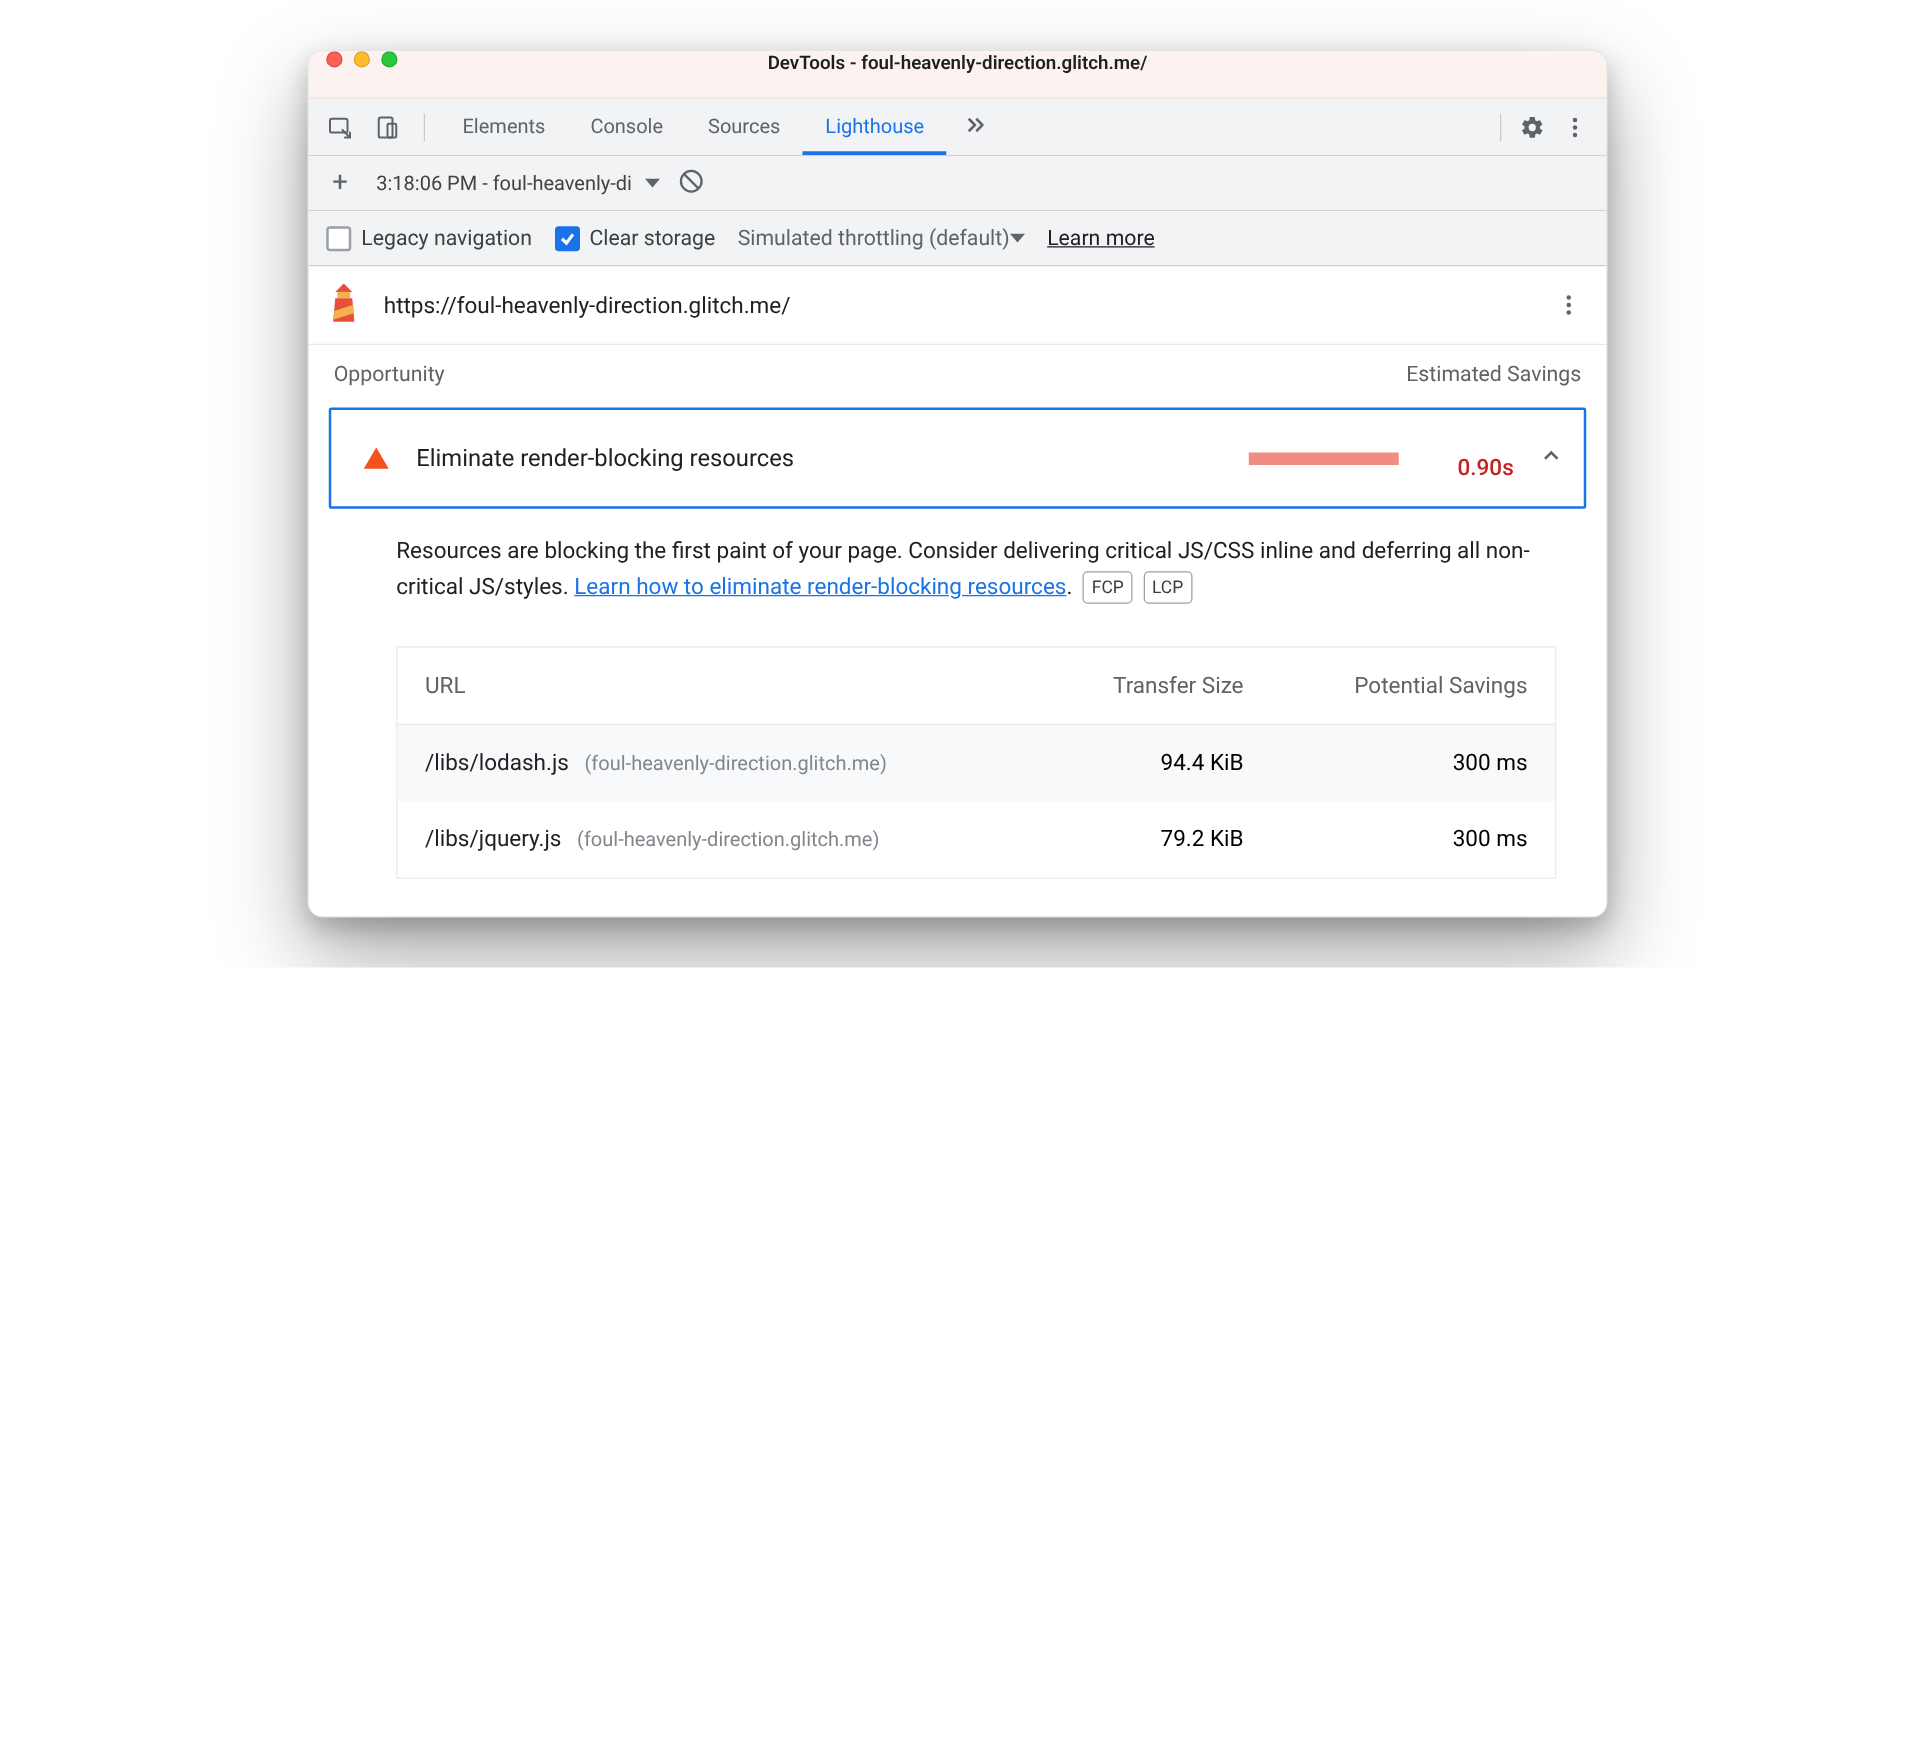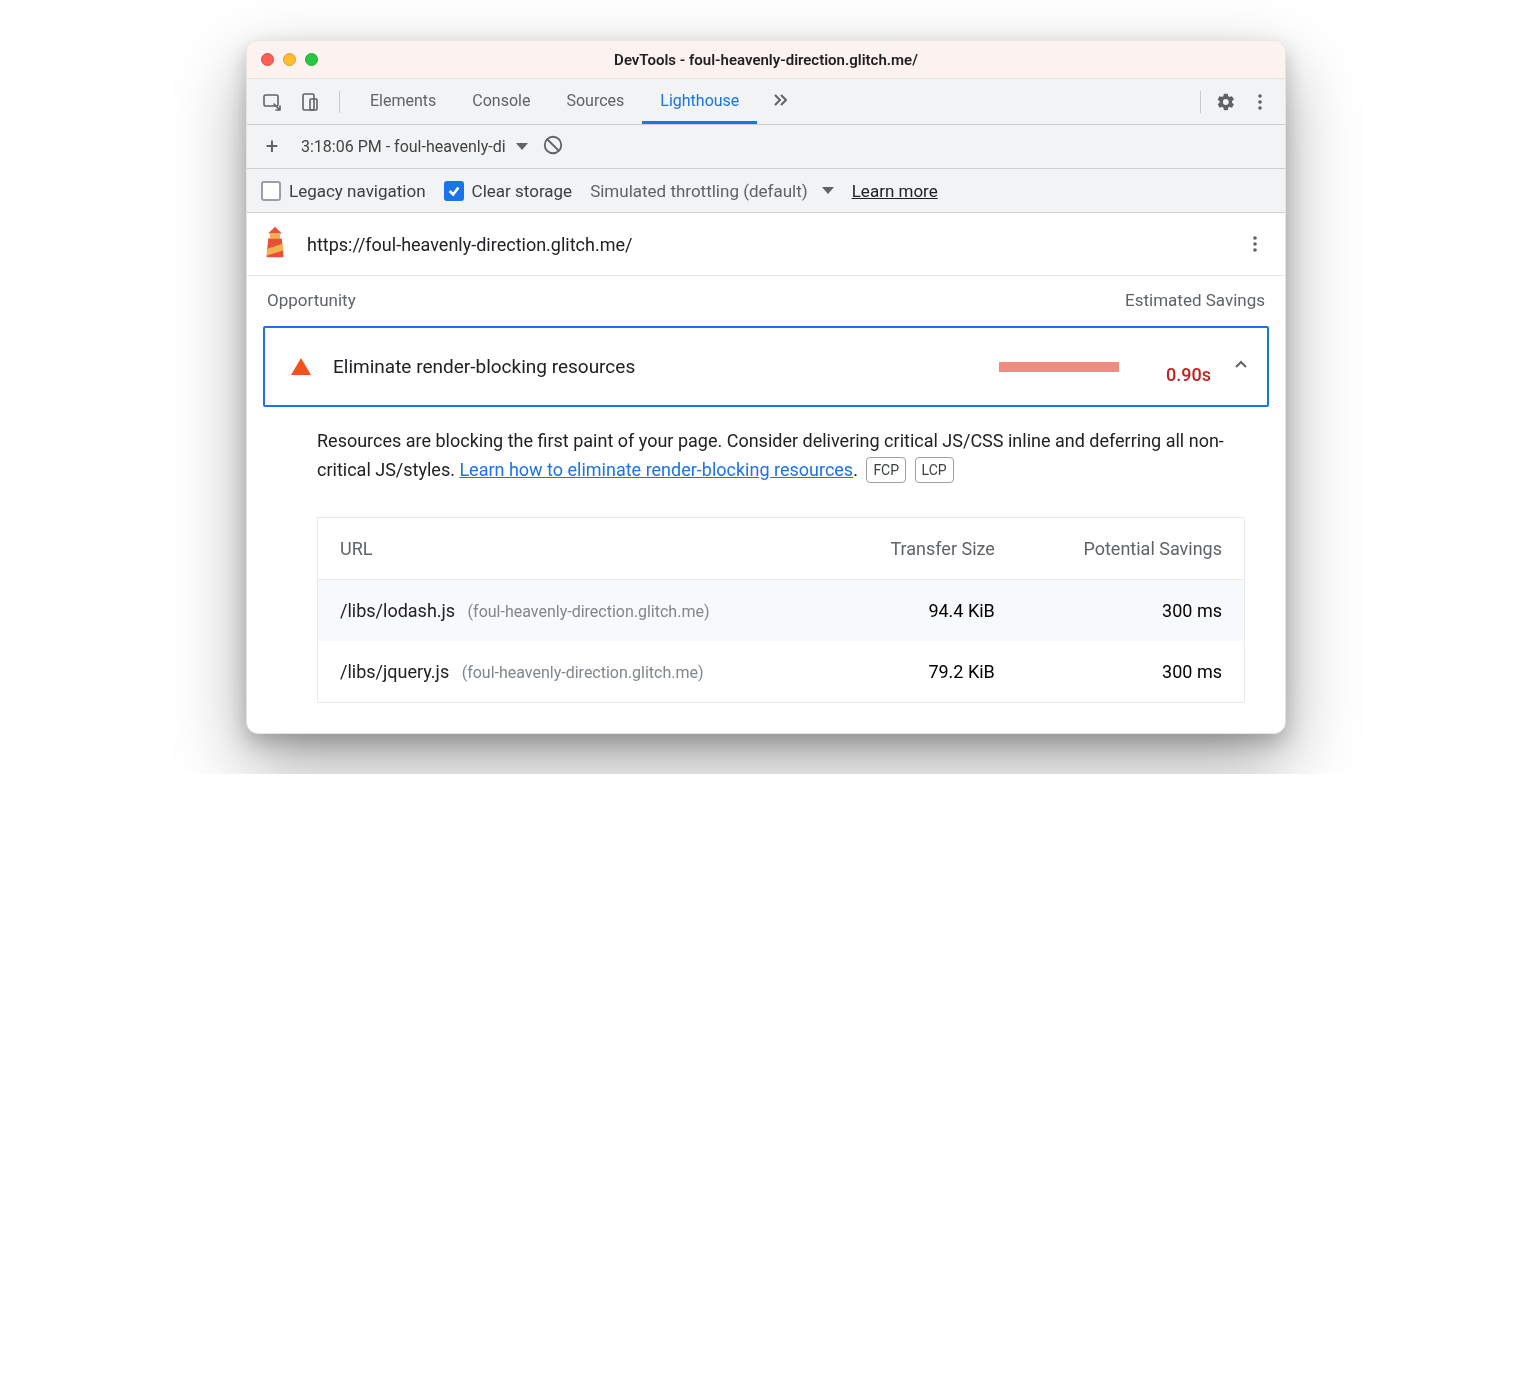--- a/index.html
+++ b/index.html
@@ -16,21 +16,21 @@
     border-radius: 12px;
     box-shadow: 0 30px 70px rgba(0,0,0,0.35), 0 8px 20px rgba(0,0,0,0.2);
     overflow: hidden;
     background: #fff;
     border: 1px solid #e5e5e5;
   }
   .titlebar {
     height: 38px;
     background: #fcf2f0;
     display: flex;
-    align-items: center;
+    align-items: flex-start;
     padding: 0 14px;
     border-bottom: 1px solid #ece0de;
     position: relative;
   }
   .traffic-lights { display: flex; gap: 9px; }
   .tl { width: 13px; height: 13px; border-radius: 50%; }
   .tl.red { background:#ff5f57; border:1px solid #e24640;}
   .tl.yellow { background:#febc2e; border:1px solid #dba023;}
   .tl.green { background:#28c840; border:1px solid #1dad2b;}
   .title-text {
@@ -80,21 +80,21 @@
     height:44px; background:#f1f3f4; border-bottom:1px solid #d0d0d0;
     display:flex; align-items:center; padding:0 14px; gap:18px; color:#3c4043; font-size:17px;
   }
   .checkbox {
     width:20px;height:20px;border:2px solid #9aa0a6;border-radius:3px;display:inline-flex;
     align-items:center;justify-content:center;background:#fff; flex:0 0 auto;
   }
   .checkbox.checked { background:#1a73e8; border-color:#1a73e8;}
   .checkbox.checked svg { width:14px;height:14px; stroke:#fff; stroke-width:3; fill:none;}
   .opt { display:flex; align-items:center; gap:8px;}
-  .throt { display:flex; align-items:center; gap:14px; color:#5f6368;}
+  .throt { display:flex; align-items:center; color:#5f6368;}
   .learn-link { color:#202124; text-align:right;}
   .urlbar {
     display:flex; align-items:center; padding:12px 16px 12px 14px; gap:16px;
     border-bottom:1px solid #e8e8e8;
   }
   .lh-icon { width:30px; flex:0 0 auto;}
   .url-text { font-size:18px; color:#202124;}
   .kebab { margin-left:auto; width:28px;height:28px; display:flex;align-items:center;justify-content:center;}
   .section-header {
     display:flex; justify-content:space-between; padding:14px 20px 10px 20px;

